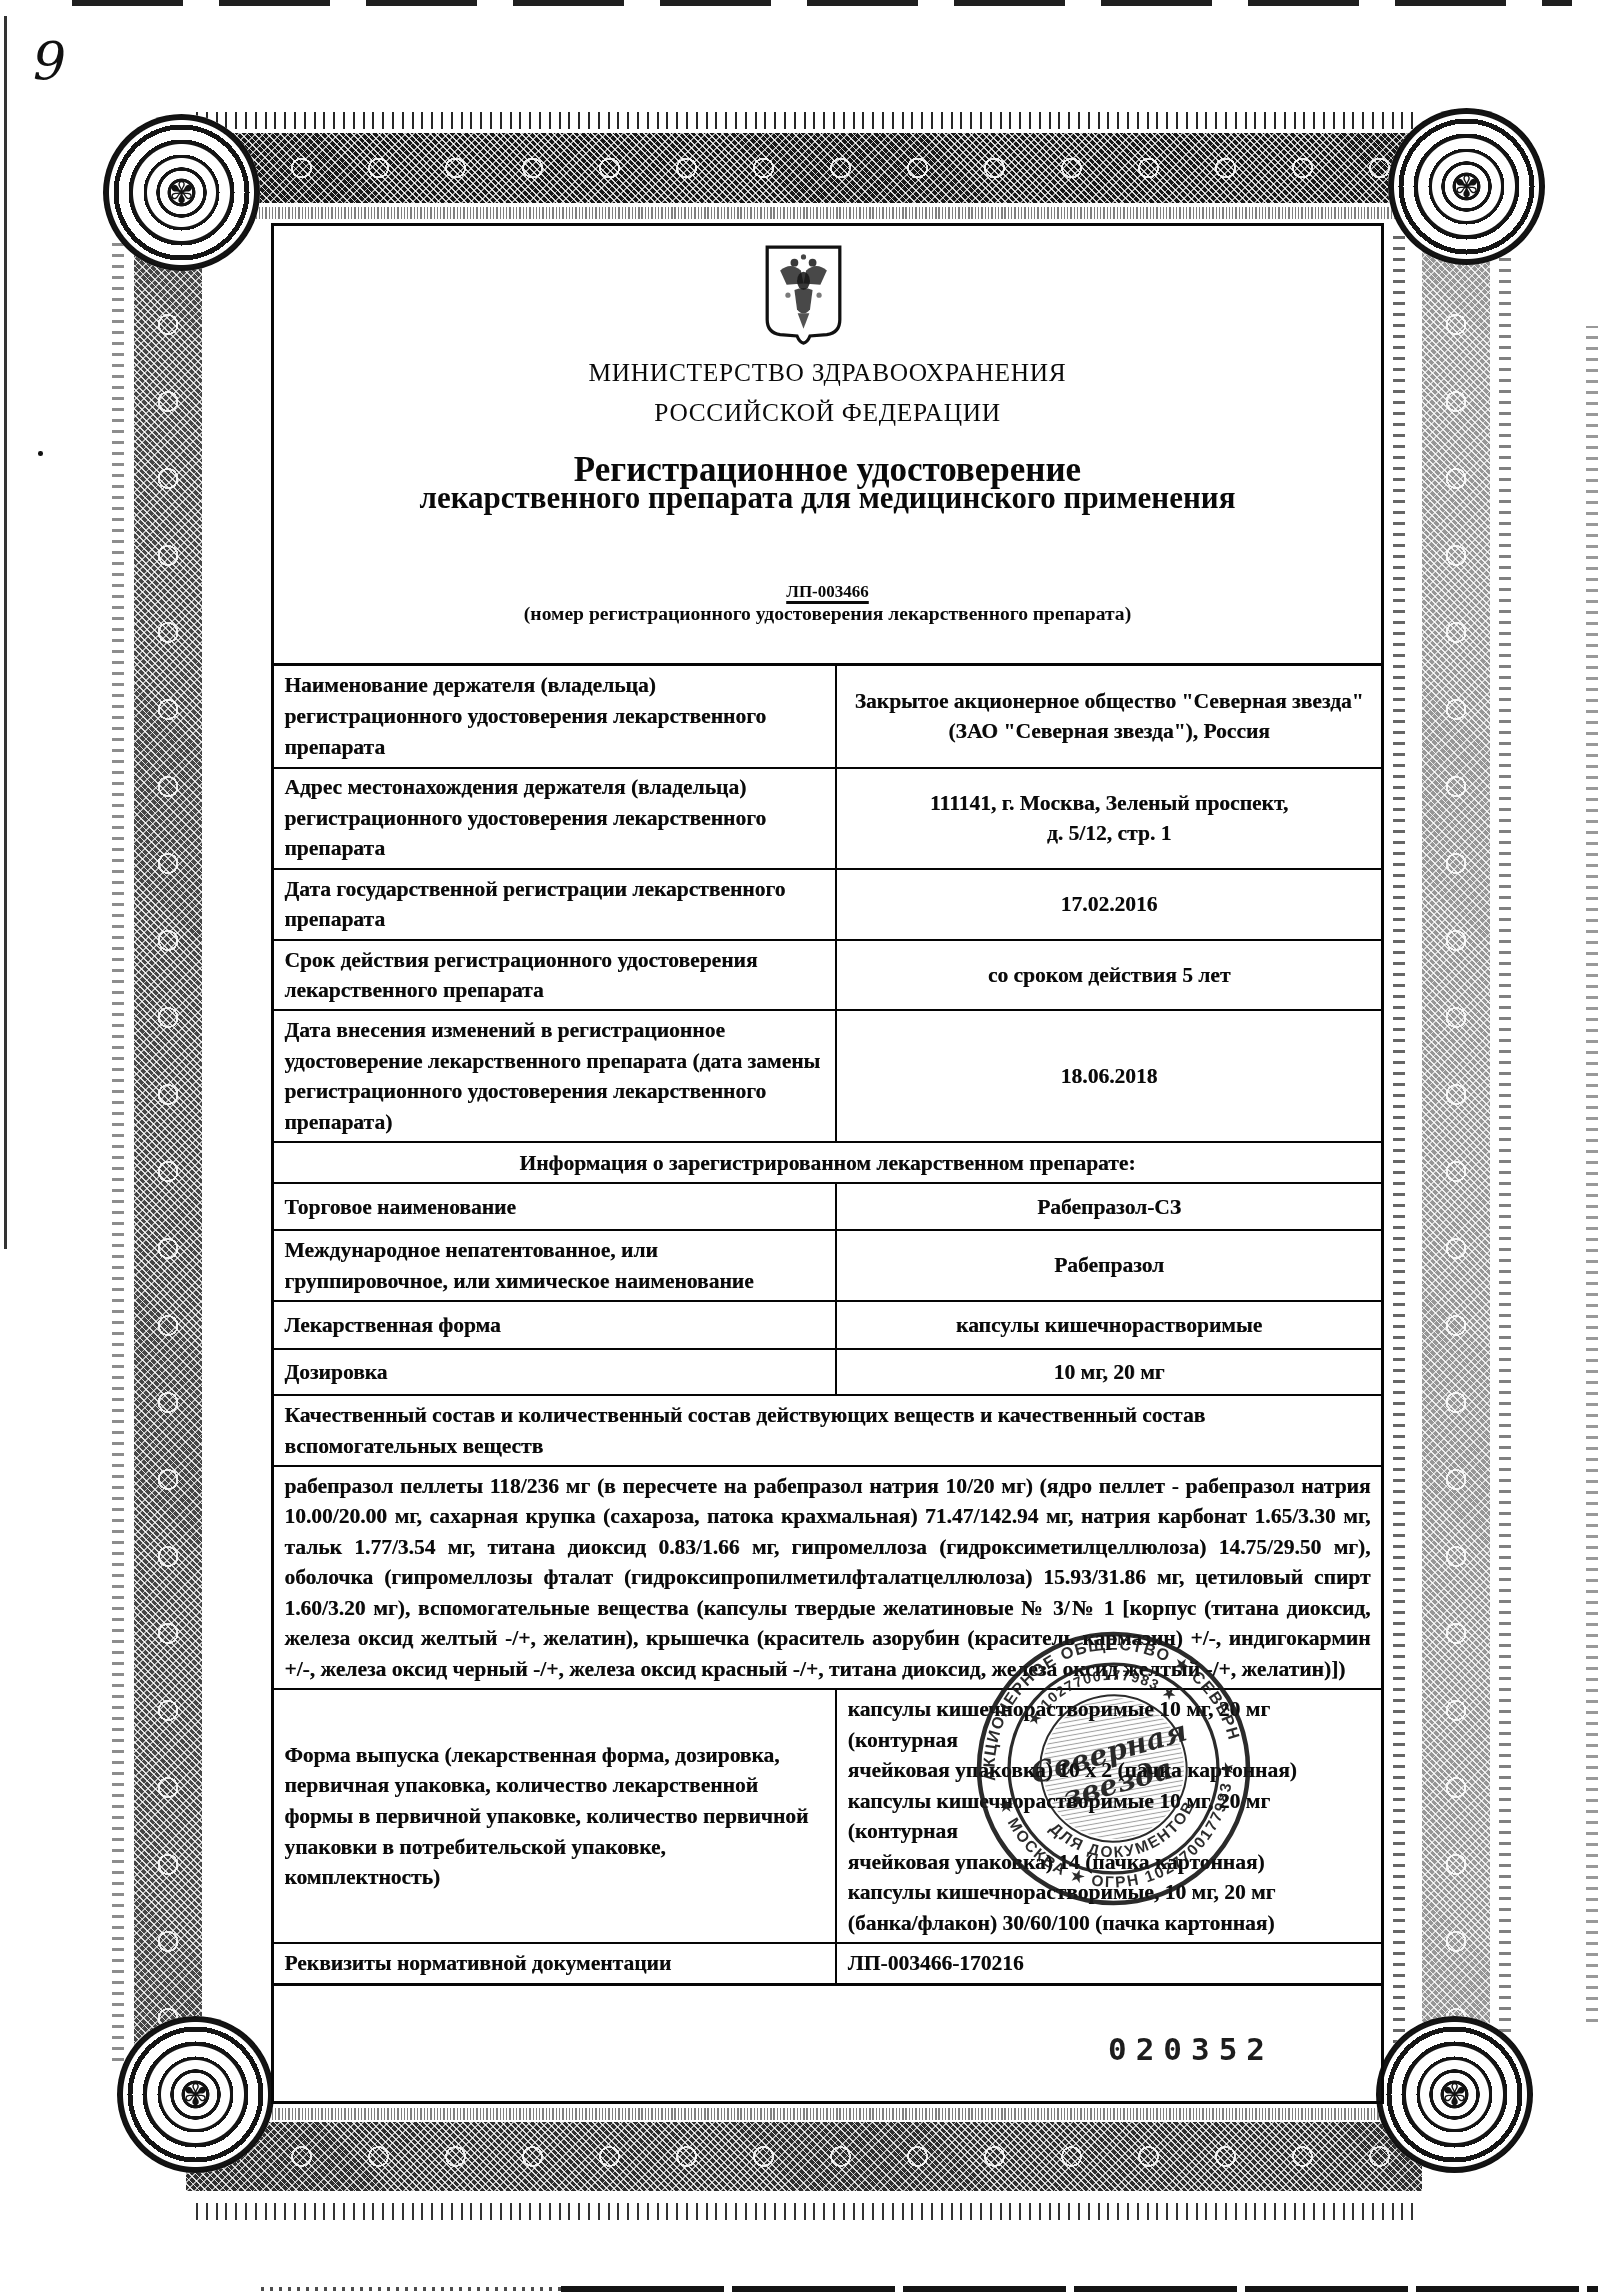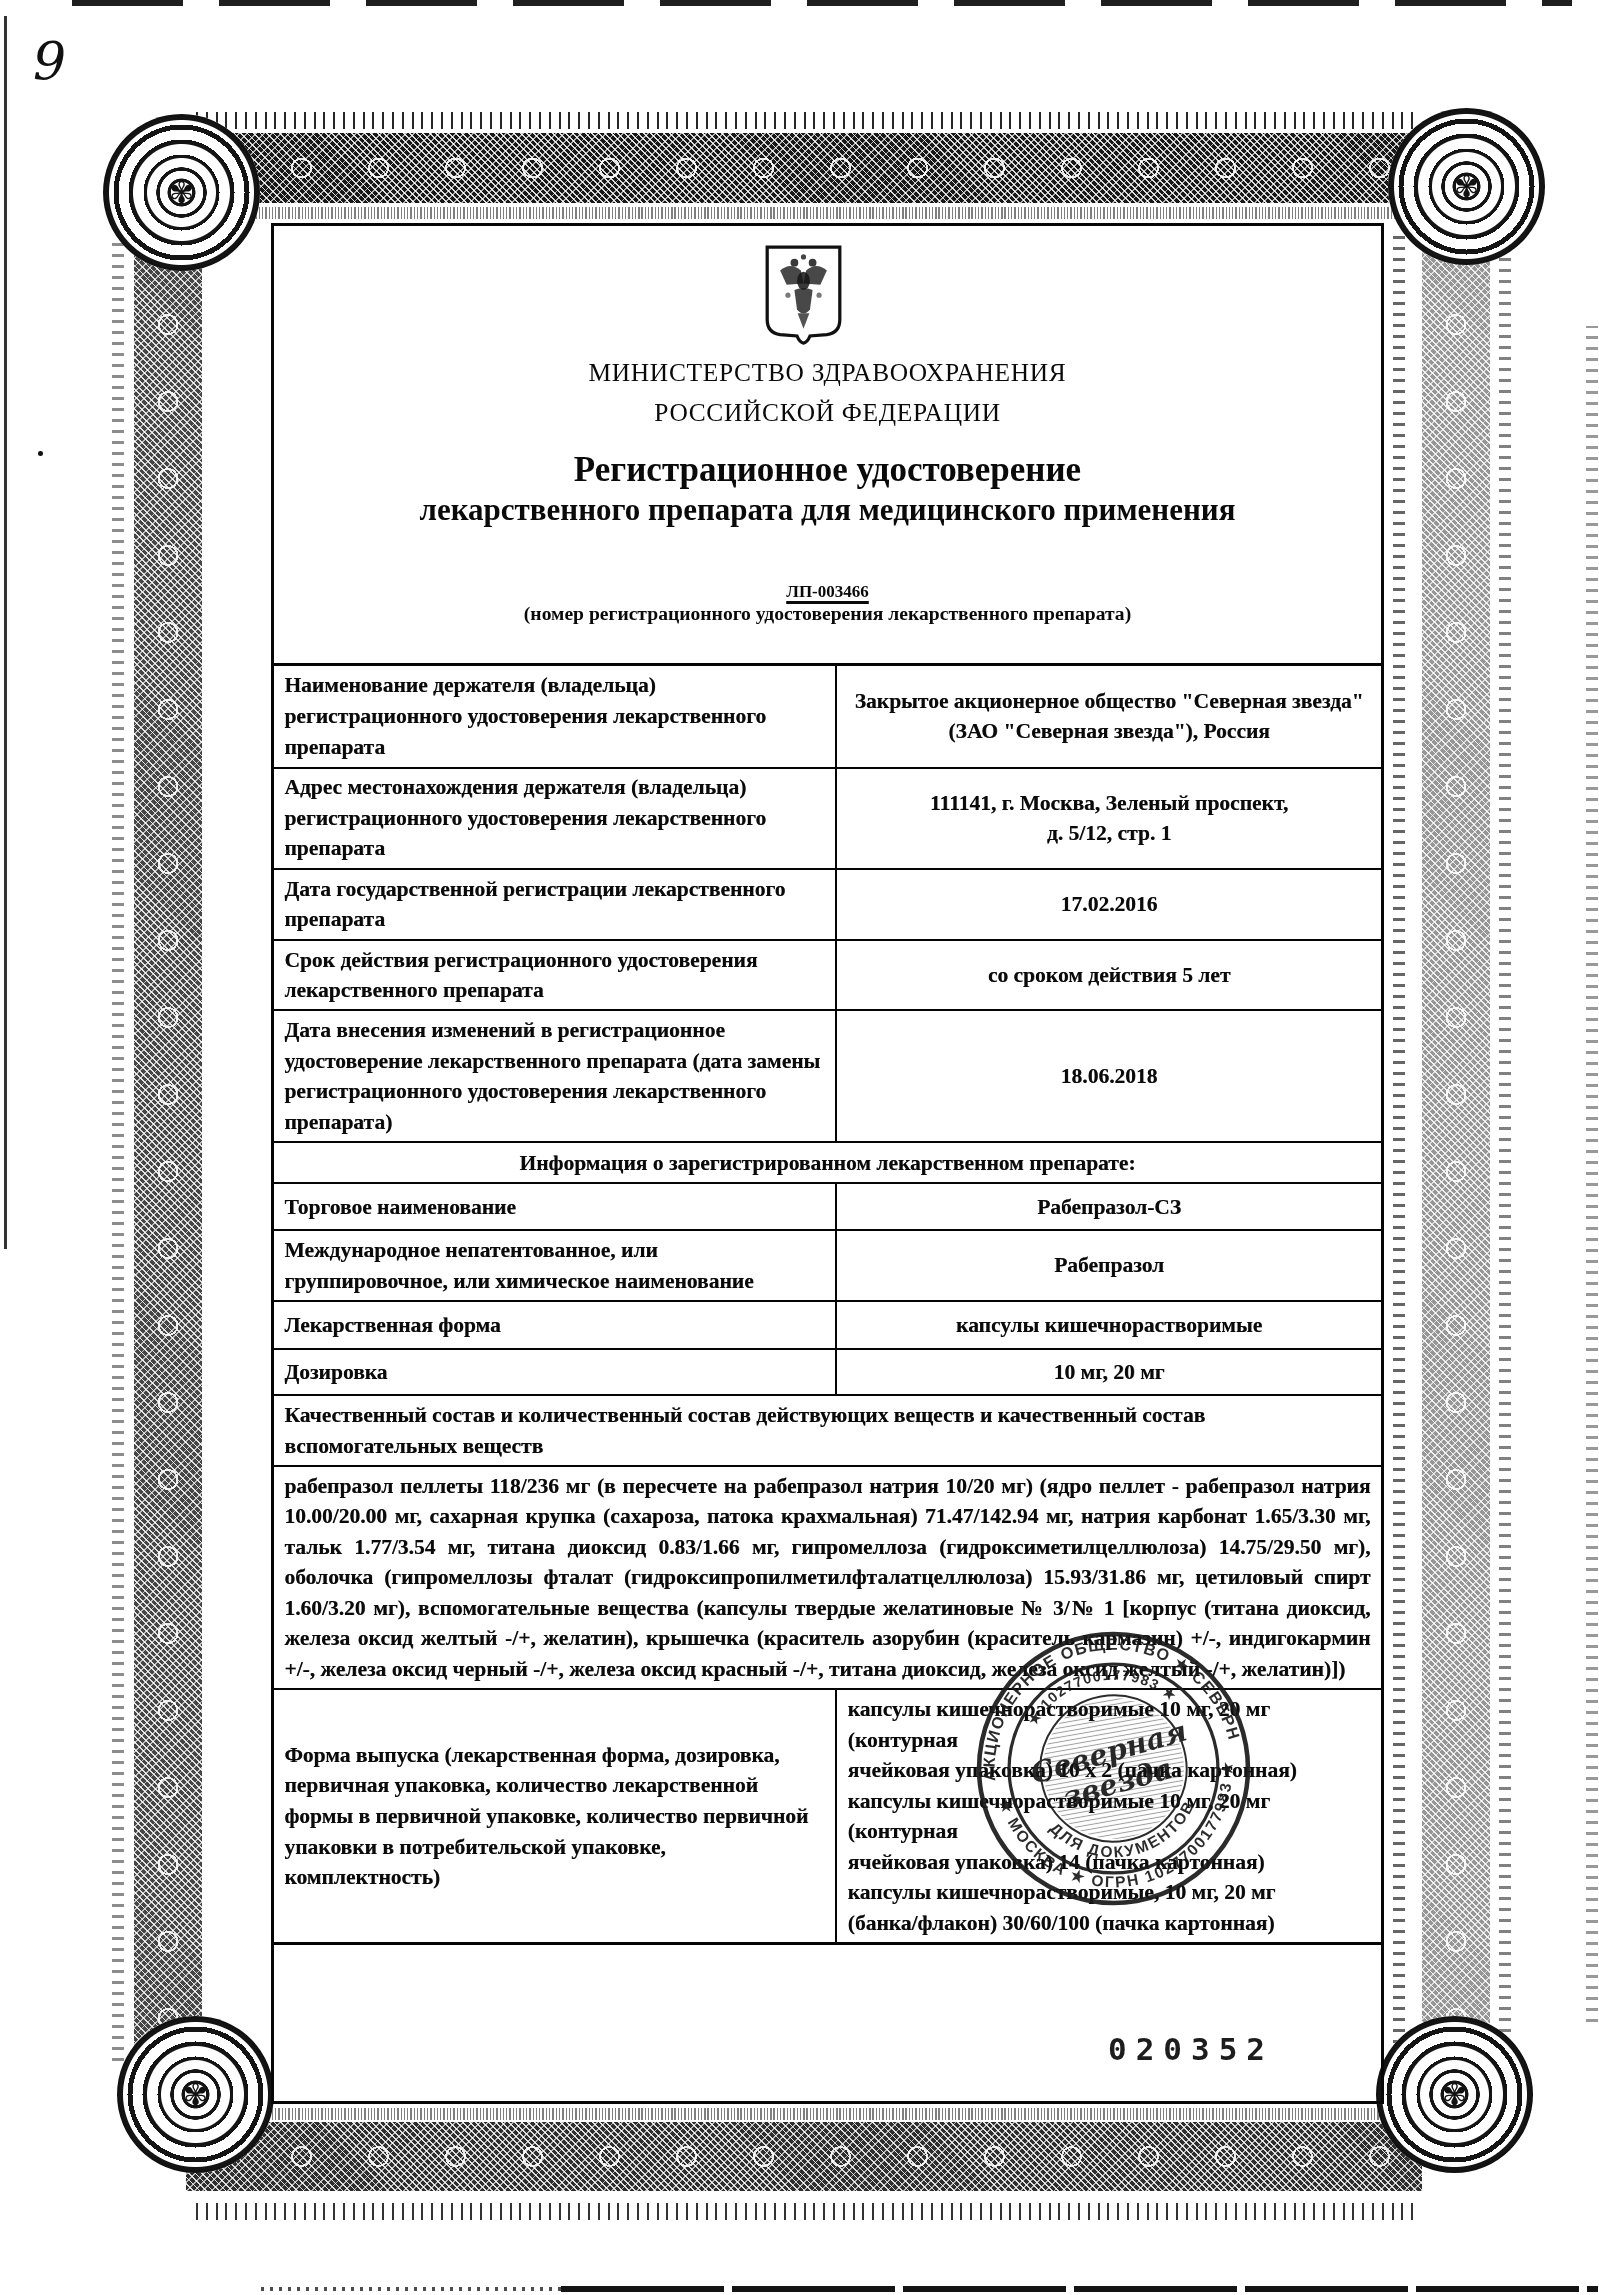--- a/index.html
+++ b/index.html
@@ -35,21 +35,21 @@
       #fff 25.4px 34px,#141414 35px 38px,#fff 38px 48px,#141414 49px 53px,#fff 53px 63px,
       #141414 63px 68px,#fff 68px 72px,#141414 73px 78px,#fff 78px);
     box-shadow:inset 0 0 0 2px #111;}
   .medal span{font-size:30px;color:#111;line-height:1;}
   .inner-rect{left:271px;top:223px;width:1113px;height:1881px;border:3.9px solid #070707;box-sizing:border-box;}
   
   .page-num{left:33px;top:31px;font-family:"DejaVu Serif",serif;font-style:italic;font-size:52px;color:#111;}
   .center-line{left:271px;width:1113px;text-align:center;}
   .ministry{top:352px;font-size:25.4px;font-weight:normal;letter-spacing:0.7px;line-height:1.58;}
   .doc-title1{top:450px;font-size:35px;font-weight:bold;}
-  .doc-title2{top:492px;font-size:31px;font-weight:bold;}
+  .doc-title2{top:480px;font-size:31px;font-weight:bold;}
   .reg-num{top:566px;font-size:17px;font-weight:bold;text-decoration:underline;text-decoration-thickness:2.6px;text-underline-offset:3.9px;margin-top:16px;}
   .reg-cap{top:603px;font-size:19.6px;font-weight:bold;}
   
   .doc-table{position:absolute;left:271px;top:663px;width:1113px;border-collapse:collapse;
     table-layout:fixed;box-sizing:border-box;}
   .doc-table td{border:2.6px solid #050505;padding:3.9px 10.4px;font-size:21.5px;font-weight:bold;
     line-height:1.42;vertical-align:middle;overflow:hidden;
     text-shadow:0.3px 0.3px 0 rgba(0,0,0,.55);}
   .doc-table{border:3.9px solid #050505;}
   .lbl{width:48.7%;text-align:left;}
@@ -181,20 +181,24 @@
       <td colspan="2" class="c-just">рабепразол пеллеты 118/236 мг (в пересчете на рабепразол натрия 10/20 мг) (ядро пеллет - рабепразол натрия 10.00/20.00 мг, сахарная крупка (сахароза, патока крахмальная) 71.47/142.94 мг, натрия карбонат 1.65/3.30 мг, тальк 1.77/3.54 мг, титана диоксид 0.83/1.66 мг, гипромеллоза (гидроксиметилцеллюлоза) 14.75/29.50 мг), оболочка (гипромеллозы фталат (гидроксипропилметилфталатцеллюлоза) 15.93/31.86 мг, цетиловый спирт 1.60/3.20 мг), вспомогательные вещества (капсулы твердые желатиновые № 3/№ 1 [корпус (титана диоксид, железа оксид желтый -/+, желатин), крышечка (краситель азорубин (краситель кармазин) +/-, индигокармин +/-, железа оксид черный -/+, железа оксид красный -/+, титана диоксид, железа оксид желтый -/+, желатин)])</td>
     </tr>
     <tr style="height:180px">
       <td class="lbl top-align">Форма выпуска (лекарственная форма, дозировка, первичная упаковка, количество лекарственной формы в первичной упаковке, количество первичной упаковки в потребительской упаковке, комплектность)</td>
       <td class="val-left preline top-align">капсулы кишечнорастворимые 10 мг, 20 мг (контурная
 ячейковая упаковка) 10 х 2 (пачка картонная)
 капсулы кишечнорастворимые 10 мг, 20 мг (контурная
 ячейковая упаковка) 14 (пачка картонная)
 капсулы кишечнорастворимые, 10 мг, 20 мг
 (банка/флакон) 30/60/100 (пачка картонная)</td>
+    </tr>
+    <tr style="height:37px">
+      <td class="lbl">Реквизиты нормативной документации</td>
+      <td class="val-left">ЛП-003466-170216</td>
     </tr>
   </tbody>
     </table>
 
   <div class="abs stamp">
     <svg width="295" height="295" viewBox="0 0 452 452" xmlns="http://www.w3.org/2000/svg">
       <defs>
         <pattern id="hx" width="10" height="7" patternUnits="userSpaceOnUse">
           <path d="M0 3.5 H10" stroke="#1a1a1a" stroke-width="1.6"></path>
         </pattern>

